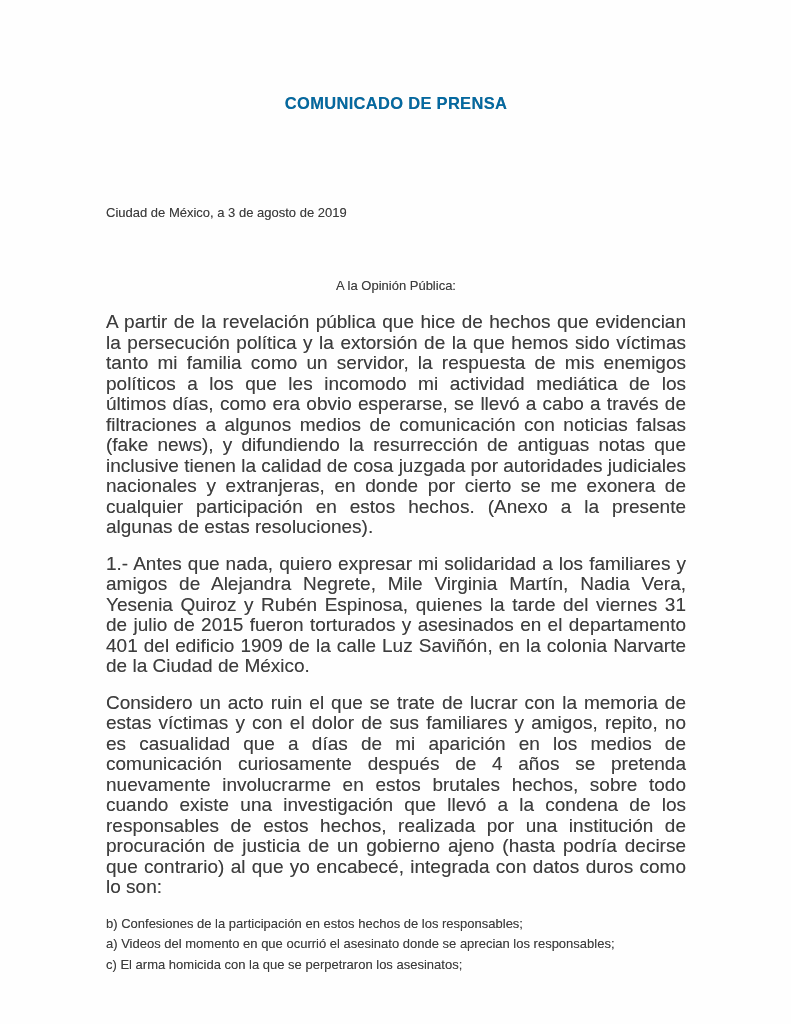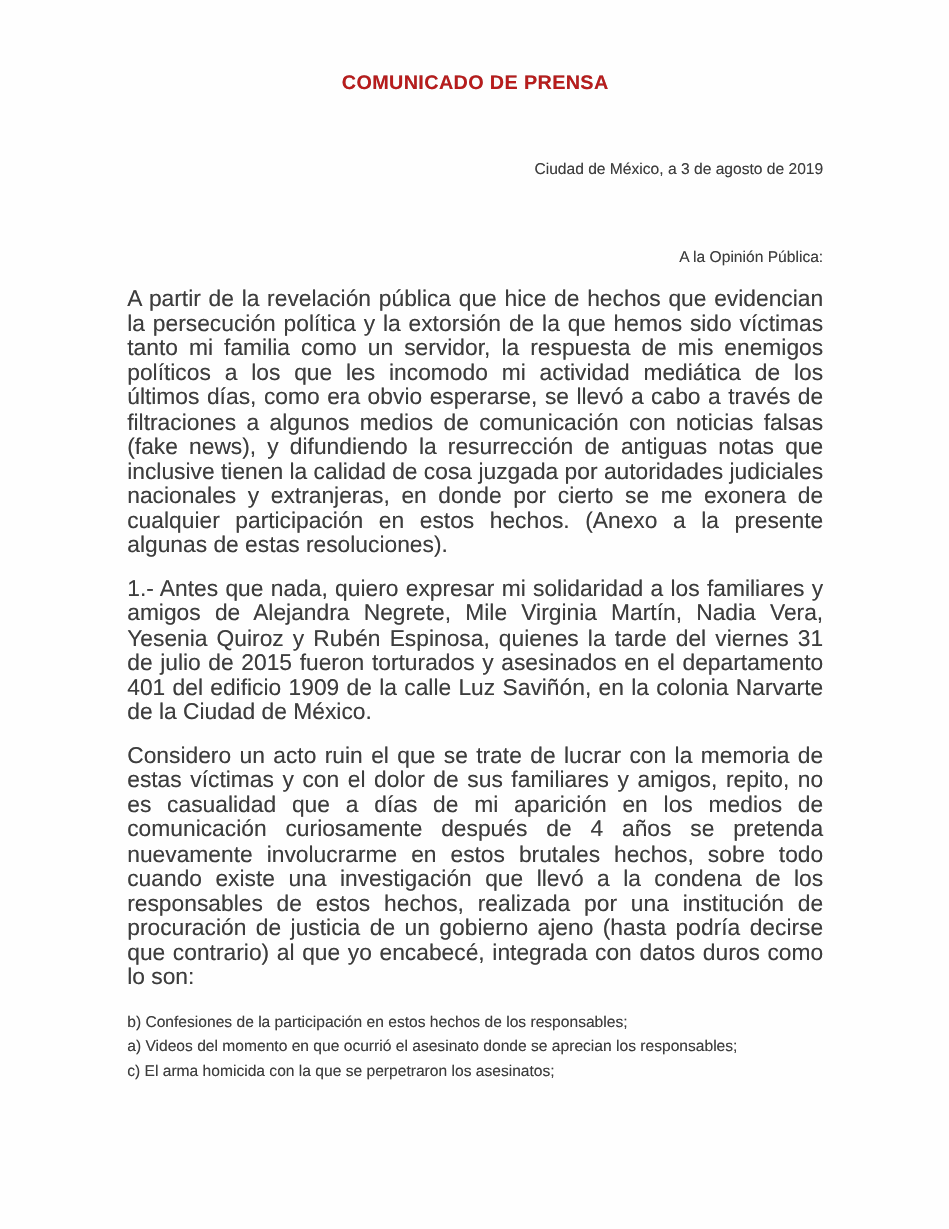--- a/index.html
+++ b/index.html
@@ -17,39 +17,39 @@
     color: #3d3d3d;
     text-shadow: 0 0 0.5px rgba(70,70,70,0.5);
   }
   .content {
     position: absolute;
     left: 106px;
     top: 0;
     width: 580px;
   }
   .doc-title {
-    margin: 59px 0 0 0;
+    margin: 93px 0 0 0;
     font-size: 16.5px;
     line-height: 20px;
     font-weight: 700;
     text-align: center;
     letter-spacing: 0.3px;
-    color: #b91c1c;
+    color: #0369a1;
   }
   .dateline {
-    margin: 52px 0 0 0;
+    margin: 90px 0 0 0;
     font-size: 13px;
     line-height: 20.5px;
-    text-align: right;
+    text-align: left;
   }
   .salutation {
     margin: 52px 0 0 0;
     font-size: 13px;
     line-height: 20.5px;
-    text-align: right;
+    text-align: center;
   }
   .para {
     margin: 16px 0 0 0;
     font-size: 19px;
     line-height: 20.5px;
     text-align: justify;
   }
   .evidence-list {
     margin: 16px 0 0 0;
   }

